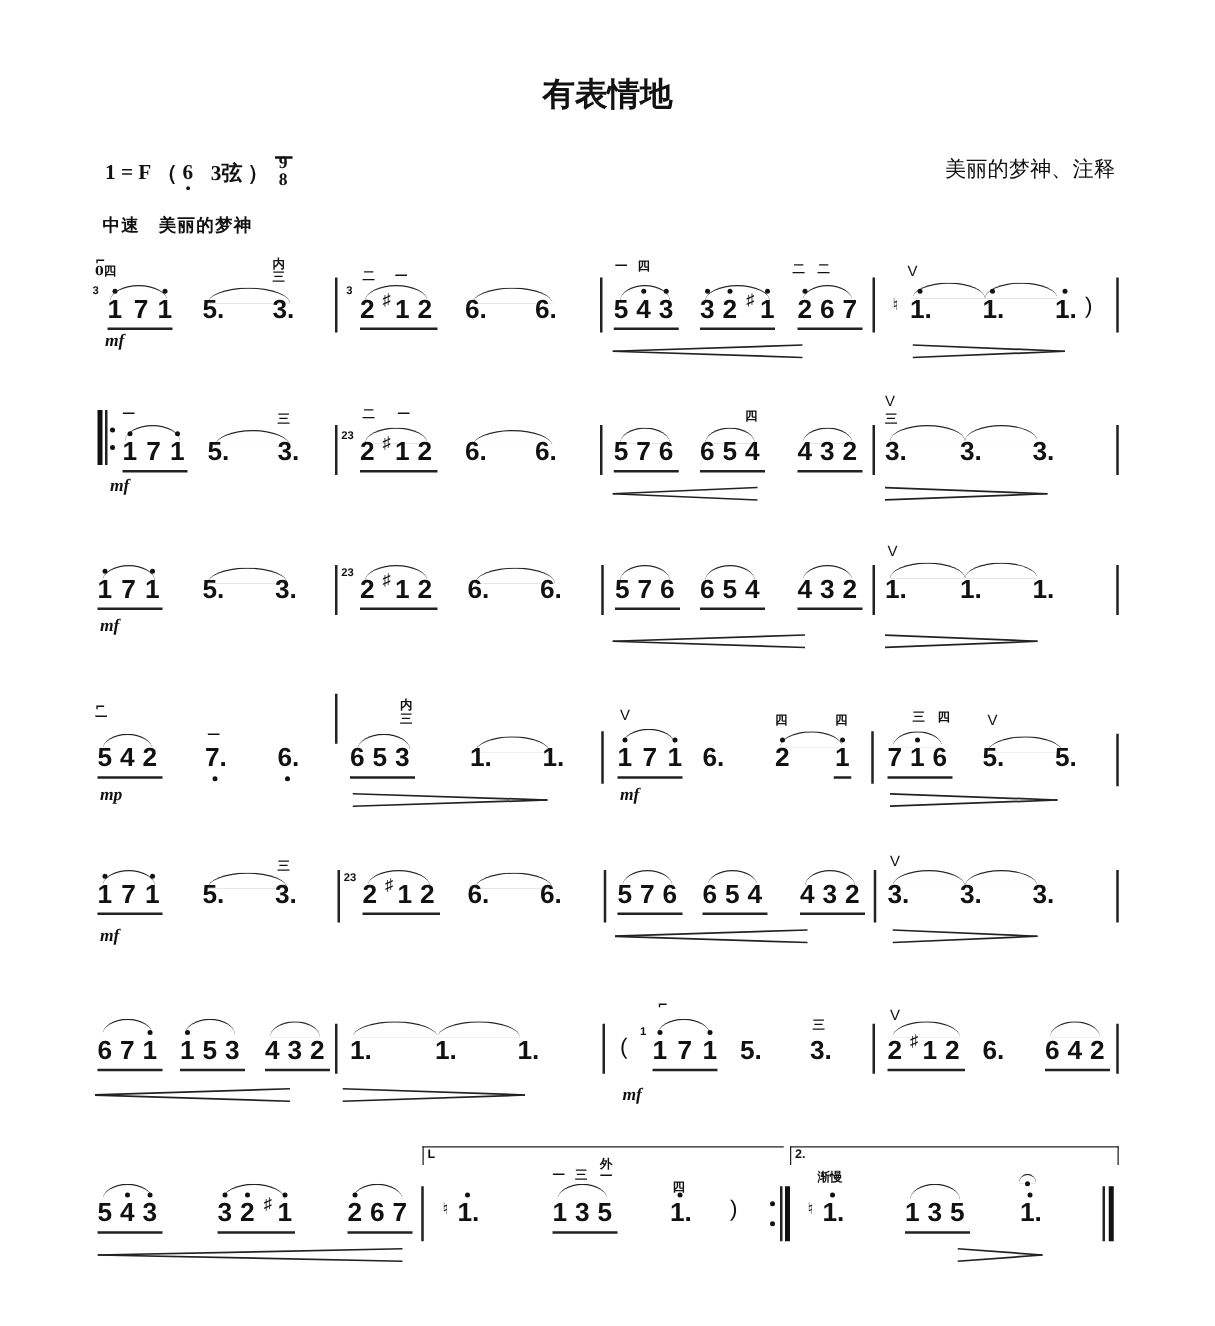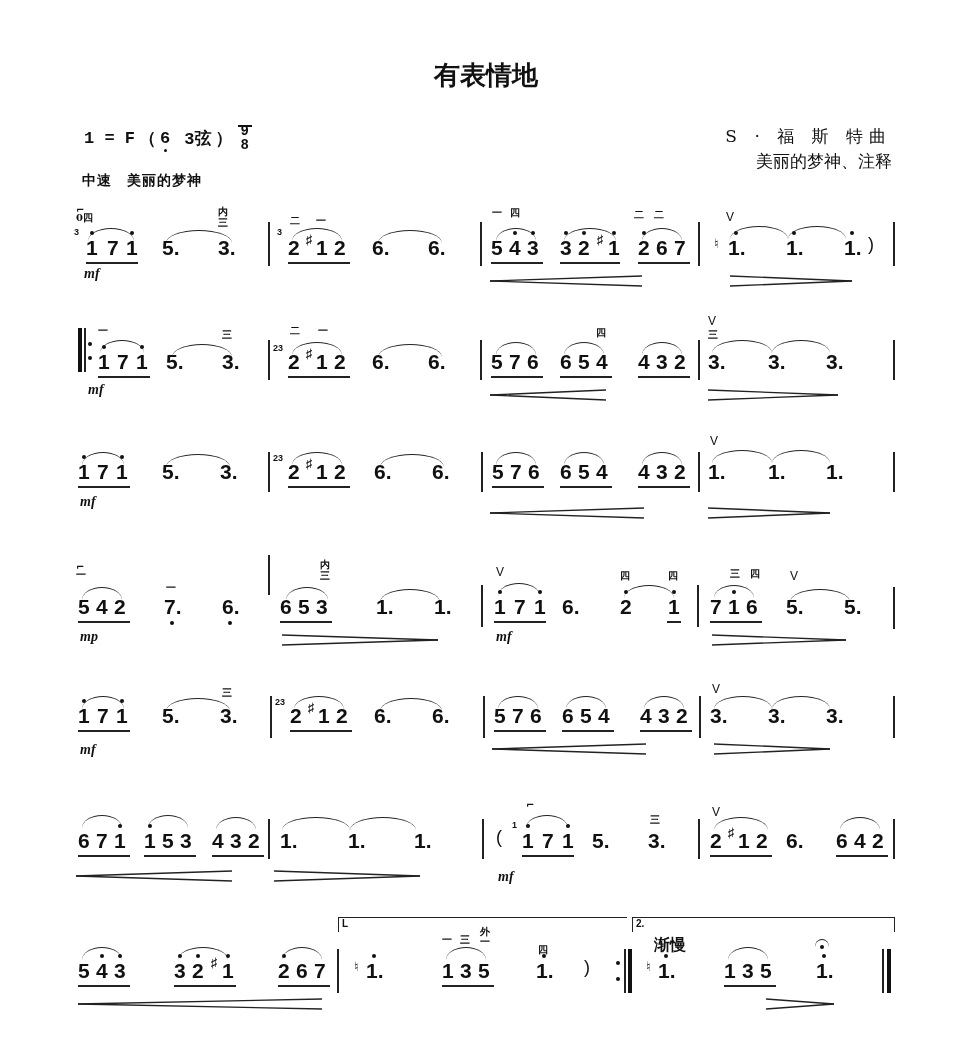--- a/index.html
+++ b/index.html
@@ -1,21 +1,21 @@
 <!DOCTYPE html>
 <html><head>
 <meta charset="utf-8">
 <style>
   html, body { margin:0; padding:0; background:#ffffff; }
   body { width:972px; height:1061px; position:relative; overflow:hidden;
          font-family:"Liberation Sans","DejaVu Sans",sans-serif; color:#111; }
   .title { position:absolute; top:58px; left:0; width:972px; text-align:center;
            font-family:"DejaVu Serif","Liberation Serif",serif; font-weight:bold; font-size:26px; }
   .key { position:absolute; top:124px; left:84px; font-size:17px; font-weight:bold;
-         font-family:Liberation Mono, monospace; display:flex; align-items:center; gap:4px;text-align:right; }
+         font-family:Liberation Serif, serif; display:flex; align-items:center; gap:4px;text-align:right; }
   .frac { display:inline-flex; flex-direction:column; align-items:center; font-size:14px; line-height:14px; margin-left:4px; }
   .frac .bar { width:14px; height:1.5px; background:#111; margin:1px 0; }
   .tempo { position:absolute; top:172px; left:82px; font-size:14px; font-weight:bold; letter-spacing:1px; }
   .composer { position:absolute; top:124px; right:80px; text-align:right; font-size:17px;
               font-family:"DejaVu Serif","Liberation Serif",serif; line-height:25px; }
   .composer .c1 { letter-spacing:6px; }
   .row { position:absolute; left:0; width:972px; height:110px; }
   .n { position:absolute; font-weight:bold; font-size:21px; line-height:24px; }
   .n .d { position:absolute; width:4px; height:4px; border-radius:50%; background:#111; left:50%; margin-left:-2px; }
   .n .d.hi { top:-5px; }
@@ -28,21 +28,21 @@
   .dyn { position:absolute; font-family:"Liberation Serif",serif; font-style:italic; font-weight:bold; font-size:14px; }
   .breath { position:absolute; font-size:12px; }
   .grace { position:absolute; font-size:9px; font-weight:bold; line-height:9px; }
   .acc { position:absolute; font-size:13px; font-weight:bold; }
   .hair { position:absolute; }
   .volta { position:absolute; border-top:1.4px solid #222; border-left:1.4px solid #222; height:14px; font-size:10px; font-weight:bold; padding-left:3px; }
   .volta.r { border-right:1.4px solid #222; }
   .paren { position:absolute; font-size:18px; }
   .rep { position:absolute; }
   .rep .dot { position:absolute; width:4px; height:4px; background:#111; border-radius:50%; }
-  .txt { position:absolute; font-weight:bold; font-size:16px; }
+  .txt { position:absolute; font-weight:bold; font-size:10px; }
 </style>
 </head>
 <body>
 
 <div class="title">有表情地</div>
 
 <div class="key">
   <span>1 = F</span>
   <span>（</span>
   <span style="position:relative"><span>6</span><span style="position:absolute;left:50%;bottom:-4px;width:3px;height:3px;background:#111;border-radius:50%;margin-left:-1.5px"></span></span>
@@ -51,21 +51,20 @@
   <span class="frac">
     <span>9</span>
       <span class="bar"></span>
       <span>8</span>
   </span>
 </div>
 
 <div class="tempo">中速　美丽的梦神</div>
 
 <div class="composer">
-  <div class="c1">S · 福 斯 特曲</div>
   <div>美丽的梦神、注释</div>
 </div>
 
 <div class="row" style="top:200px">
   <span class="fing" style="left:76px;top:6px;line-height:8px">⌐<br><span>0四</span></span>
   <span class="grace" style="left:74px;top:28px">3</span>
   <div class="slur" style="left:88px;top:28px;width:46px"></div>
   <span class="n" style="left:86px;top:36px"><span>1</span><i class="d hi"></i></span>
   <span class="n" style="left:107px;top:36px">7</span>
   <span class="n" style="left:126px;top:36px"><span>1</span><i class="d hi"></i></span>

